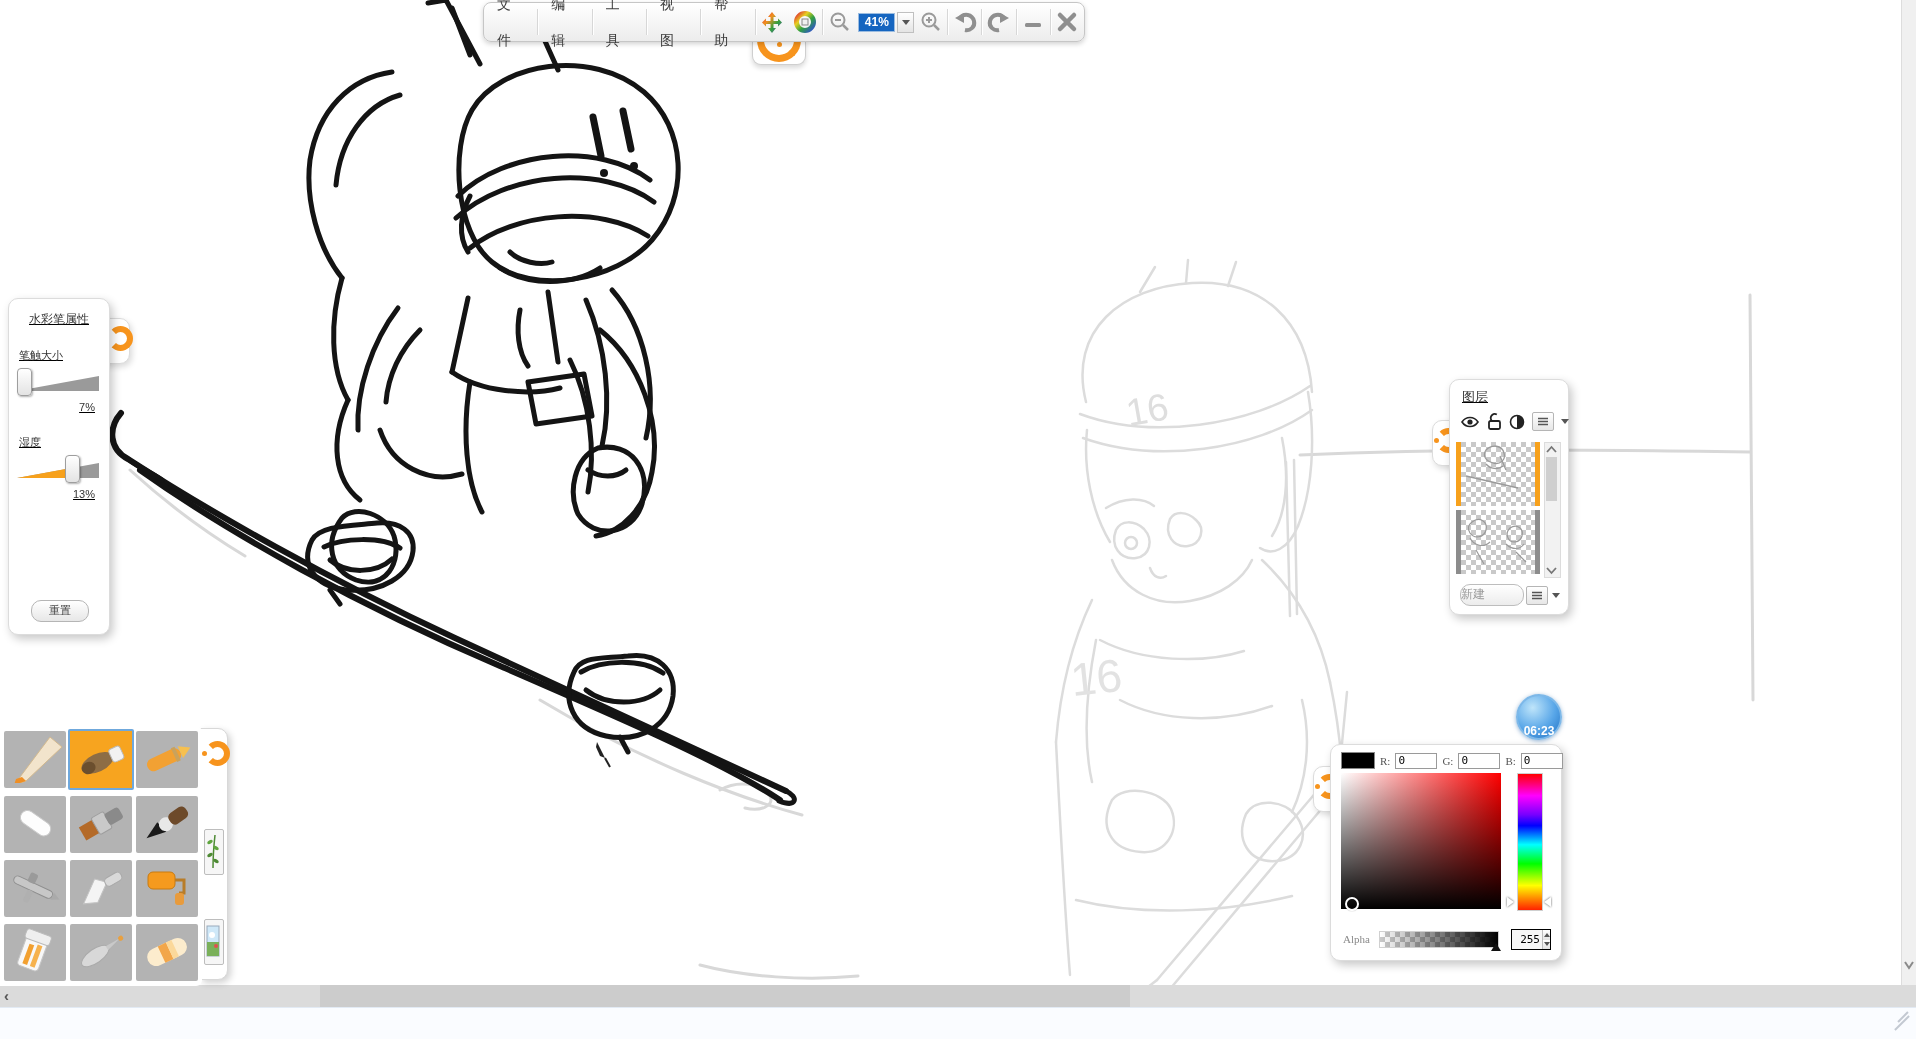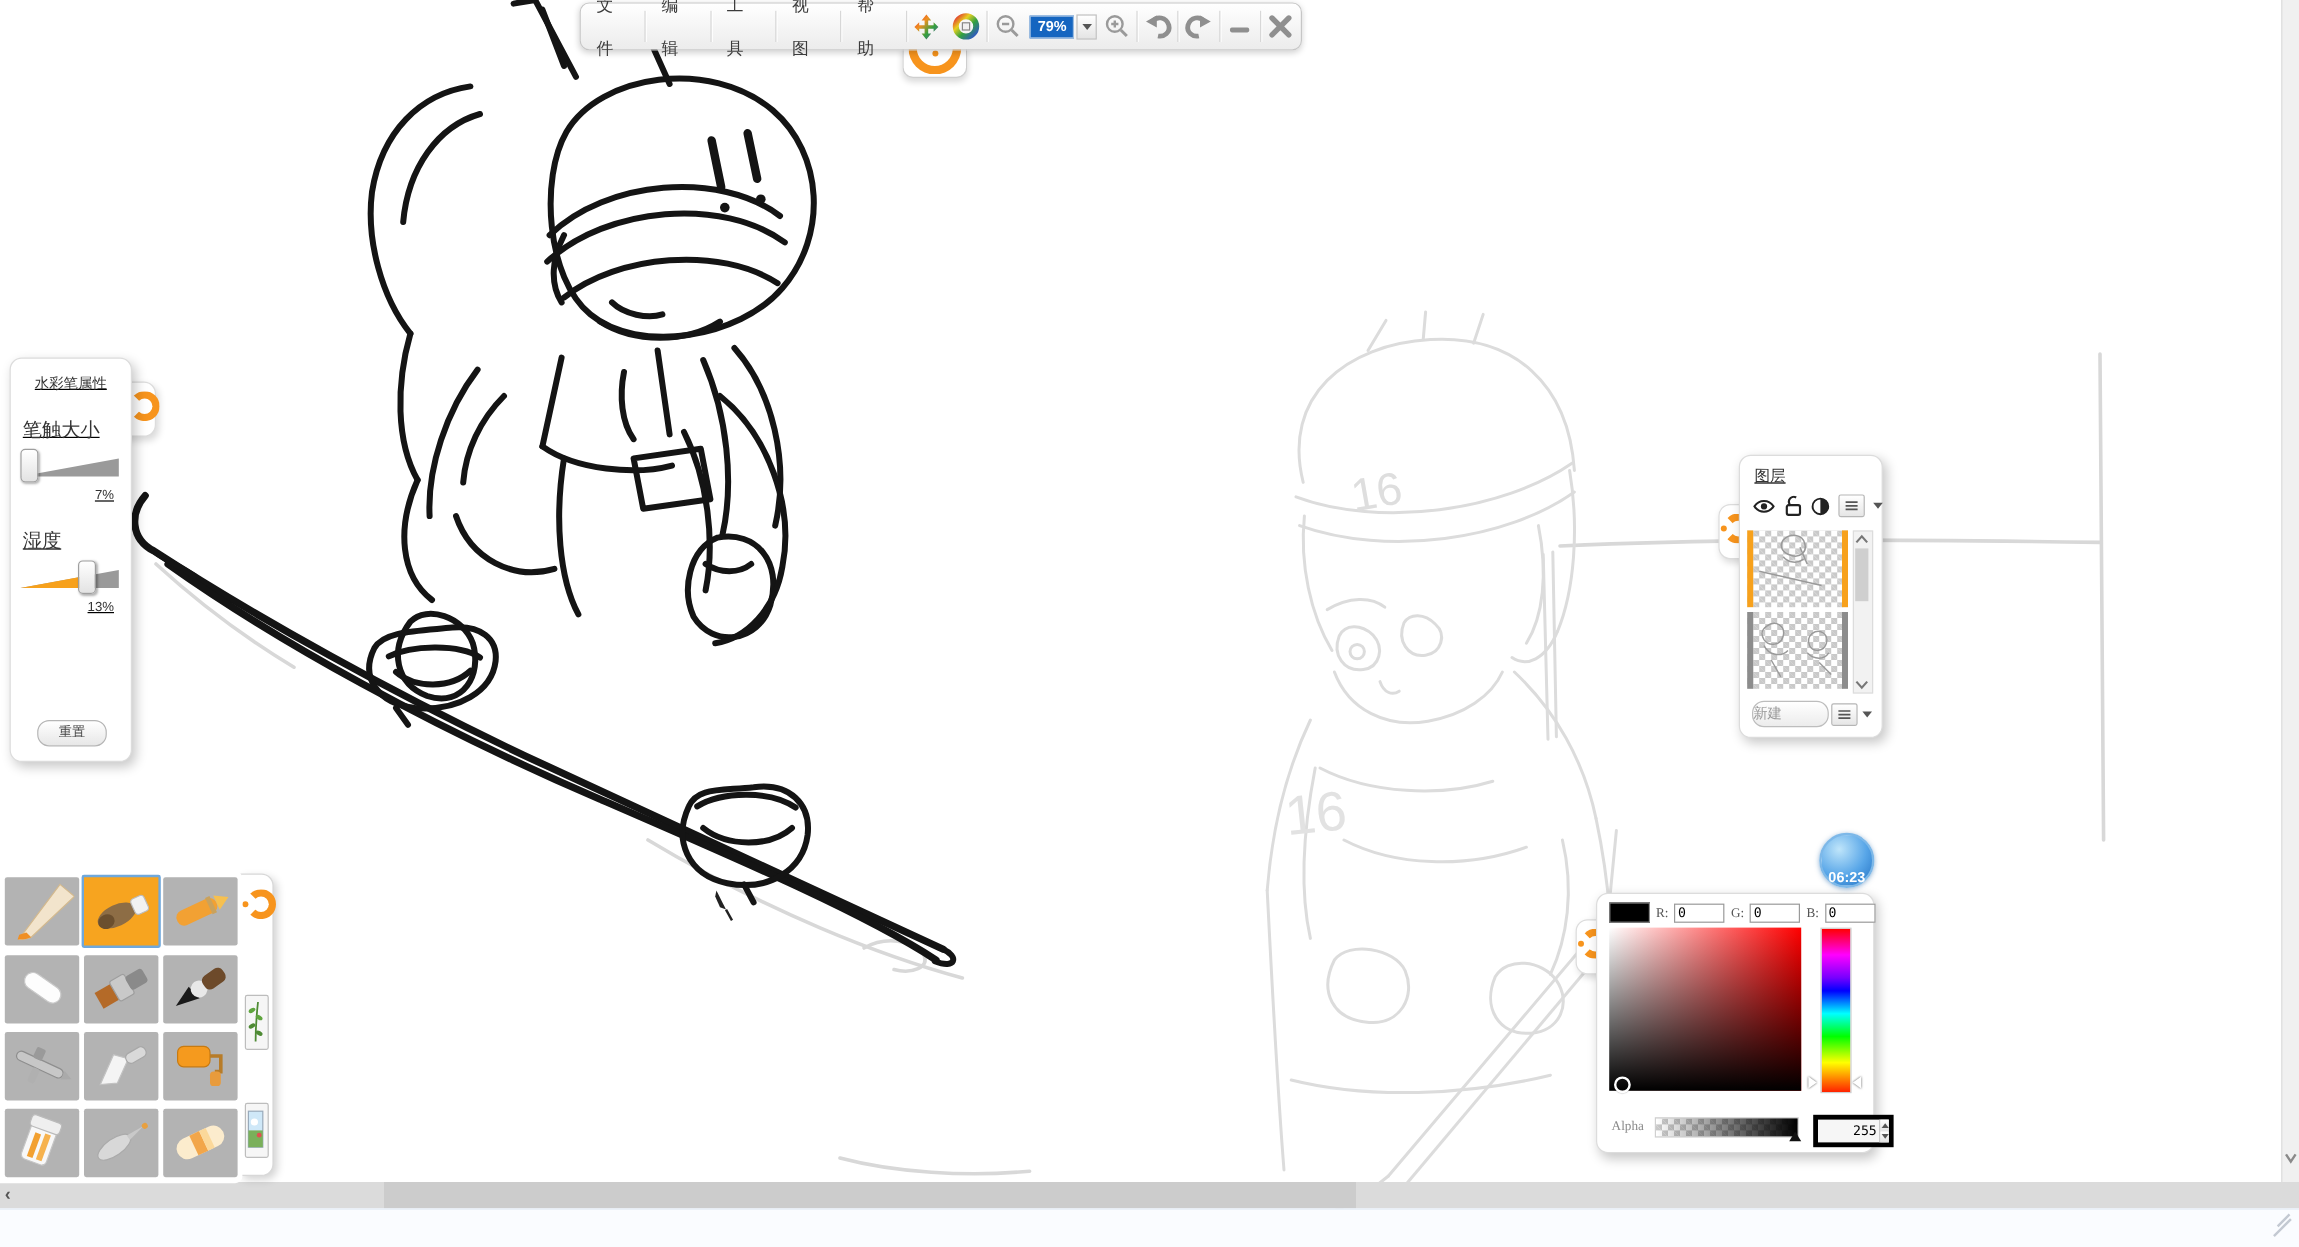--- a/index.html
+++ b/index.html
@@ -26,21 +26,21 @@
   .panel{background:#fff;border:1px solid #dcdcdc;border-radius:10px;
     box-shadow:3px 4px 10px rgba(0,0,0,.22);z-index:20;text-decoration:underline;}
   .handle-tab{position:absolute;background:#fff;border:1px solid #dcdcdc;
     box-shadow:2px 3px 6px rgba(0,0,0,.15);z-index:19;}
   .oring{display:block;width:13px;height:13px;border:6px solid #f7941d;border-radius:50%;}
   .oring.gap-l{border-left-color:transparent;}
   .odot{position:absolute;width:5px;height:5px;border-radius:50%;background:#f7941d;}
   
   #brush-panel{left:8px;top:298px;width:100px;height:335px;}
   #brush-panel .title{font-size:12px;color:#333;text-align:center;margin-top:12px;}
-  .slider-label{font-size:16px;color:#333;margin:0 0 0 10px;}
+  .slider-label{font-size:11px;color:#333;margin:0 0 0 10px;}
   .slider-val{font-size:11px;color:#333;text-align:right;margin-right:14px;}
   .wedge-wrap{position:relative;height:34px;margin:4px 6px 0 6px;}
   .thumb{position:absolute;width:13px;height:26px;background:linear-gradient(#fff,#e3e3e3);
     border:1px solid #9e9e9e;border-radius:4px;top:1px;box-shadow:1px 1px 2px rgba(0,0,0,.3);}
   #reset-btn{position:absolute;bottom:12px;left:22px;width:56px;height:20px;border-radius:10px;
     border:1px solid #b5b5b5;background:linear-gradient(#ffffff,#e7e7e7);font-size:11px;color:#444;
     text-align:center;line-height:19px;}
   
   #palette{left:0;top:726px;width:228px;height:260px;z-index:20;}
   #palette-body{position:absolute;left:0;top:0;width:202px;height:260px;background:#fff;
@@ -88,22 +88,22 @@
     border-left:7px solid #fff;filter:drop-shadow(0 0 1px #555);}
   #hue-mark-r{left:213px;border-top:5px solid transparent;border-bottom:5px solid transparent;
     border-right:7px solid #fff;filter:drop-shadow(0 0 1px #555);}
   #alpha-label{position:absolute;left:12px;top:188px;font-size:11px;color:#8a8a8a;
     font-family:"Liberation Serif","DejaVu Serif",serif;}
   #alpha-bar{position:absolute;left:48px;top:186px;width:118px;height:15px;border:1px solid #d0d0d0;}
   #alpha-grad{position:absolute;left:0;top:0;width:100%;height:100%;
     background:linear-gradient(to right,rgba(0,0,0,0),#000);}
   #alpha-mark{position:absolute;left:160px;top:198px;width:0;height:0;
     border-left:5px solid transparent;border-right:5px solid transparent;border-bottom:8px solid #111;}
-  #alpha-spin{position:absolute;left:180px;top:184px;width:38px;height:19px;border:4px solid #000000;
-    background:#f6f6f6;display:flex;padding-left:21px;}
+  #alpha-spin{position:absolute;left:180px;top:184px;width:38px;height:19px;border:1px solid #000000;
+    background:#f6f6f6;display:flex;}
   #alpha-val{width:26px;height:17px;border:none;background:transparent;font-size:11px;text-align:right;
     font-family:"DejaVu Sans Mono",monospace;}
   .spin-col{width:11px;display:flex;flex-direction:column;border-left:1px solid #bdbdbd;}
   .spin-btn{flex:1;display:flex;align-items:center;justify-content:center;background:linear-gradient(#fff,#e2e2e2);}
   .uArrow{width:0;height:0;border-left:3px solid transparent;border-right:3px solid transparent;
     border-bottom:4px solid #555;}
   .dArrow2{width:0;height:0;border-left:3px solid transparent;border-right:3px solid transparent;
     border-top:4px solid #555;}
   
   #timer{left:1516px;top:694px;width:42px;height:42px;border-radius:50%;z-index:40;
@@ -284,21 +284,21 @@
   </div>
   <div class="vsep"></div>
 
   <div class="tbtn">
     <svg width="22" height="22">
       <circle cx="9" cy="9" r="6.5" fill="none" stroke="#9a9a9a" stroke-width="2"></circle>
       <line x1="6" y1="9" x2="12" y2="9" stroke="#9a9a9a" stroke-width="2"></line>
       <line x1="14" y1="14" x2="19" y2="19" stroke="#9a9a9a" stroke-width="2.5"></line>
     </svg>
   </div>
-  <div id="zoombox">79%</div>
+  <div id="zoombox">41%</div>
   <div id="zoomdrop">
     <span class="dArrow"></span>
   </div>
   <div class="tbtn">
     <svg width="22" height="22">
       <circle cx="9" cy="9" r="6.5" fill="none" stroke="#9a9a9a" stroke-width="2"></circle>
       <line x1="6" y1="9" x2="12" y2="9" stroke="#9a9a9a" stroke-width="2"></line>
       <line x1="9" y1="6" x2="9" y2="12" stroke="#9a9a9a" stroke-width="2"></line>
       <line x1="14" y1="14" x2="19" y2="19" stroke="#9a9a9a" stroke-width="2.5"></line>
     </svg>

